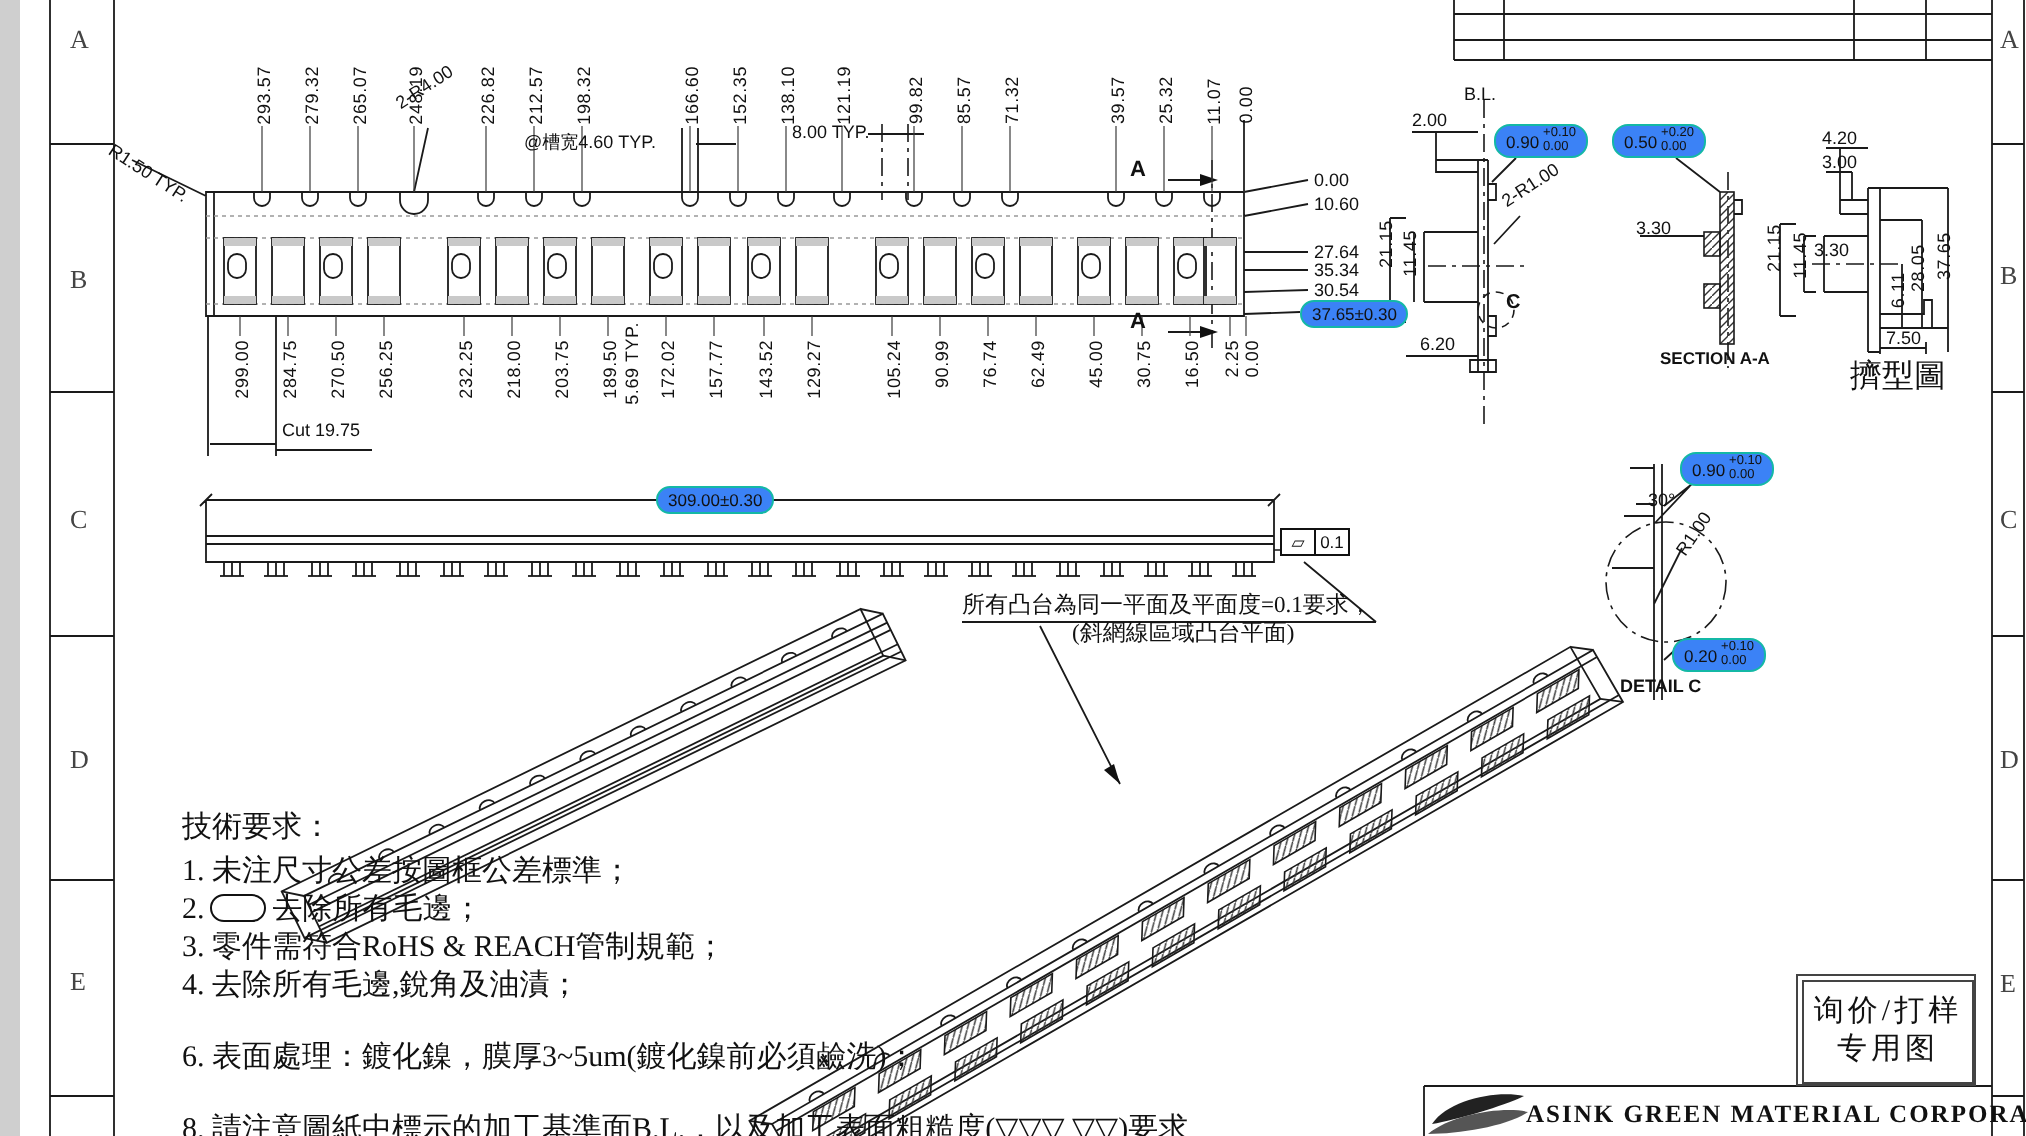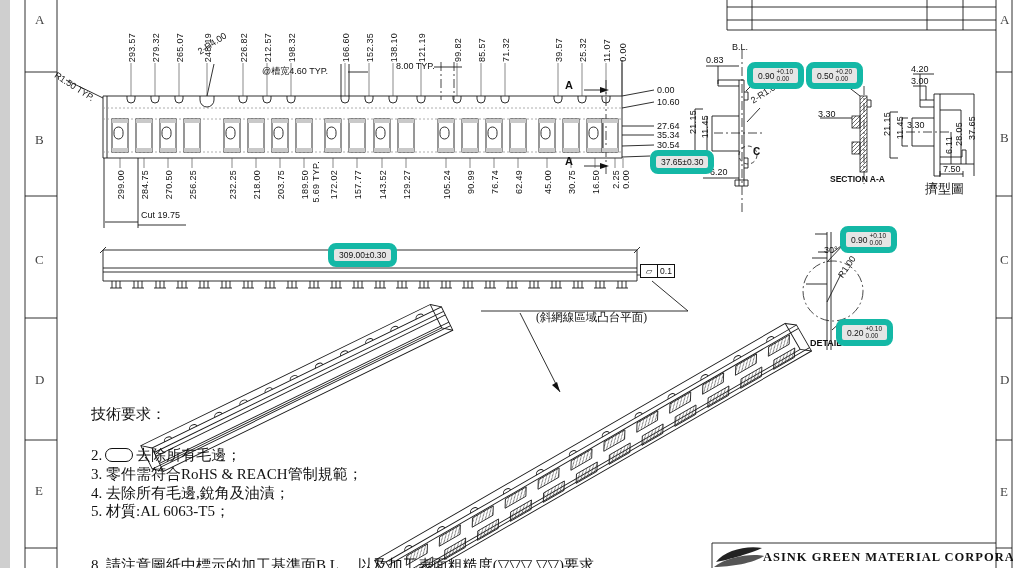--- a/index.html
+++ b/index.html
@@ -13,21 +13,21 @@
   .dc{stroke:#1a1a1a;stroke-width:0.8;fill:none;stroke-dasharray:4 3}
   .dg{stroke:#999;stroke-width:0.8;fill:none;stroke-dasharray:2 2}
   .h{fill:url(#h);stroke:#1a1a1a;stroke-width:0.8}
   .f{fill:#c9c9c9;stroke:none}
   .t{position:absolute;font:9px/11px "Liberation Sans",sans-serif;white-space:nowrap;color:#111}
   .vt{position:absolute;writing-mode:vertical-rl;transform:rotate(180deg);
       font:9px/10px "Liberation Sans",sans-serif;white-space:nowrap;color:#111;letter-spacing:.3px}
   .b{font-weight:bold}
   .ser{font-family:"Liberation Serif","DejaVu Serif",serif}
   .zone{position:absolute;font:13px "Liberation Serif",serif;color:#444}
-  .std{position:absolute;border:6px solid #14b8a6;border-radius:8px;background:#e5e5e5;
+  .std{position:absolute;border:1px solid #14b8a6;border-radius:8px;background:#3b82f6;
        font:8.5px/10px "Liberation Sans",sans-serif;padding:1px 5px;white-space:nowrap;z-index:3}
   .tol{display:flex;align-items:center}
   .stk{display:inline-flex;flex-direction:column;font-size:6.5px;line-height:6.5px;margin-left:2px}
   .stk i{font-style:normal}
   .fbox{position:absolute;display:flex;background:#fff;z-index:3}
   .fc{border:1px solid #111;font:8.5px/12px "Liberation Sans",sans-serif;height:12px;
       min-width:12px;text-align:center;padding:0 2px}
   .fc+.fc{border-left:none}
   .note{position:absolute;font:11.5px/13px "Liberation Serif","DejaVu Serif",serif;white-space:nowrap}
   .req{position:absolute;left:91px;font:15px/17px "Liberation Serif","DejaVu Serif",serif;white-space:nowrap}
@@ -464,24 +464,25 @@
   <span class="t" style="left:396px;top:61px">8.00 TYP.</span>
   <span class="t b" style="left:565px;top:80px;font-size:11px">A</span>
   <span class="t b" style="left:565px;top:156px;font-size:11px">A</span>
   <span class="t" style="left:141px;top:210px">Cut 19.75</span>
 
   <div class="std" style="left:328px;top:243px">309.00±0.30</div>
   <div class="fbox" style="left:640px;top:264px">
     <span class="fc">▱</span>
     <span class="fc">0.1</span>
   </div>
+  <span class="note" style="left:481px;top:297px">所有凸台為同一平面及平面度=0.1要求，</span>
   <span class="note" style="left:536px;top:311px">(斜網線區域凸台平面)</span>
 
   <span class="t" style="left:732px;top:42px">B.L.</span>
-  <span class="t" style="left:706px;top:55px">0.83</span>
+  <span class="t" style="left:706px;top:55px">2.00</span>
   <div class="std tol" style="left:747px;top:62px">
     <span>0.90</span>
     <span class="stk">
         <i>+0.10</i>
         <i>0.00</i>
       </span>
   </div>
   <span class="t" style="left:749px;top:97px;transform:rotate(-33deg);transform-origin:0 0">2-R1.00</span>
   <b class="vt" style="left:688px;top:110px">21.15</b>
   <b class="vt" style="left:700px;top:115px">11.45</b>
@@ -500,41 +501,48 @@
 
   <span class="t" style="left:911px;top:64px">4.20</span>
   <span class="t" style="left:911px;top:76px">3.00</span>
   <b class="vt" style="left:882px;top:112px">21.15</b>
   <b class="vt" style="left:895px;top:116px">11.45</b>
   <span class="t" style="left:907px;top:120px">3.30</span>
   <b class="vt" style="left:944px;top:136px">6.11</b>
   <b class="vt" style="left:954px;top:122px">28.05</b>
   <b class="vt" style="left:967px;top:116px">37.65</b>
   <span class="t" style="left:943px;top:164px">7.50</span>
-  <span class="t ser" style="left:925px;top:183px;font-size:13px">擠型圖</span>
+  <span class="t ser" style="left:925px;top:183px;font-size:16px">擠型圖</span>
 
   <div class="std tol" style="left:840px;top:226px">
     <span>0.90</span>
     <span class="stk">
         <i>+0.10</i>
         <i>0.00</i>
       </span>
   </div>
   <span class="t" style="left:824px;top:245px">30°</span>
   <span class="t" style="left:836px;top:274px;transform:rotate(-56deg);transform-origin:0 0">R1.00</span>
   <div class="std tol" style="left:836px;top:319px">
     <span>0.20</span>
     <span class="stk">
         <i>+0.10</i>
         <i>0.00</i>
       </span>
   </div>
   <span class="t b" style="left:810px;top:338px">DETAIL C</span>
 
   <div class="req" style="top:406px">技術要求：</div>
+  <div class="req" style="top:428px">1. 未注尺寸公差按圖框公差標準；</div>
   <div class="req" style="top:447px"><span>2.</span><span class="oval-inline"></span><span>去除所有毛邊；</span></div>
   <div class="req" style="top:466px">3. 零件需符合RoHS &amp; REACH管制規範；</div>
   <div class="req" style="top:485px">4. 去除所有毛邊,銳角及油漬；</div>
-  <div class="req" style="top:503px">5. 材質:AL 6063-T5；</div>
+  <div class="req" style="top:521px">6. 表面處理：鍍化鎳，膜厚3~5um(鍍化鎳前必須鹼洗)；</div>
   <div class="req" style="top:557px">8. 請注意圖紙中標示的加工基準面B.L.，以及加工表面粗糙度(▽▽▽ ▽▽)要求</div>
 
+  <div id="stamp">
+    <div id="stamp-inner">
+      <span>询价/打样</span>
+      <span>专用图</span>
+    </div>
+  </div>
   <div id="company">ASINK GREEN MATERIAL CORPORATION</div>
 </div>
 
 </body></html>

